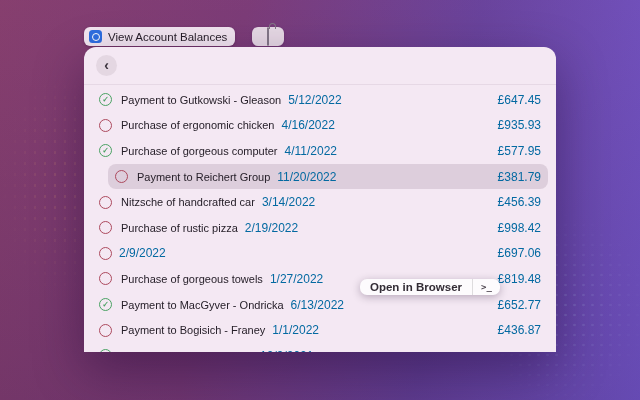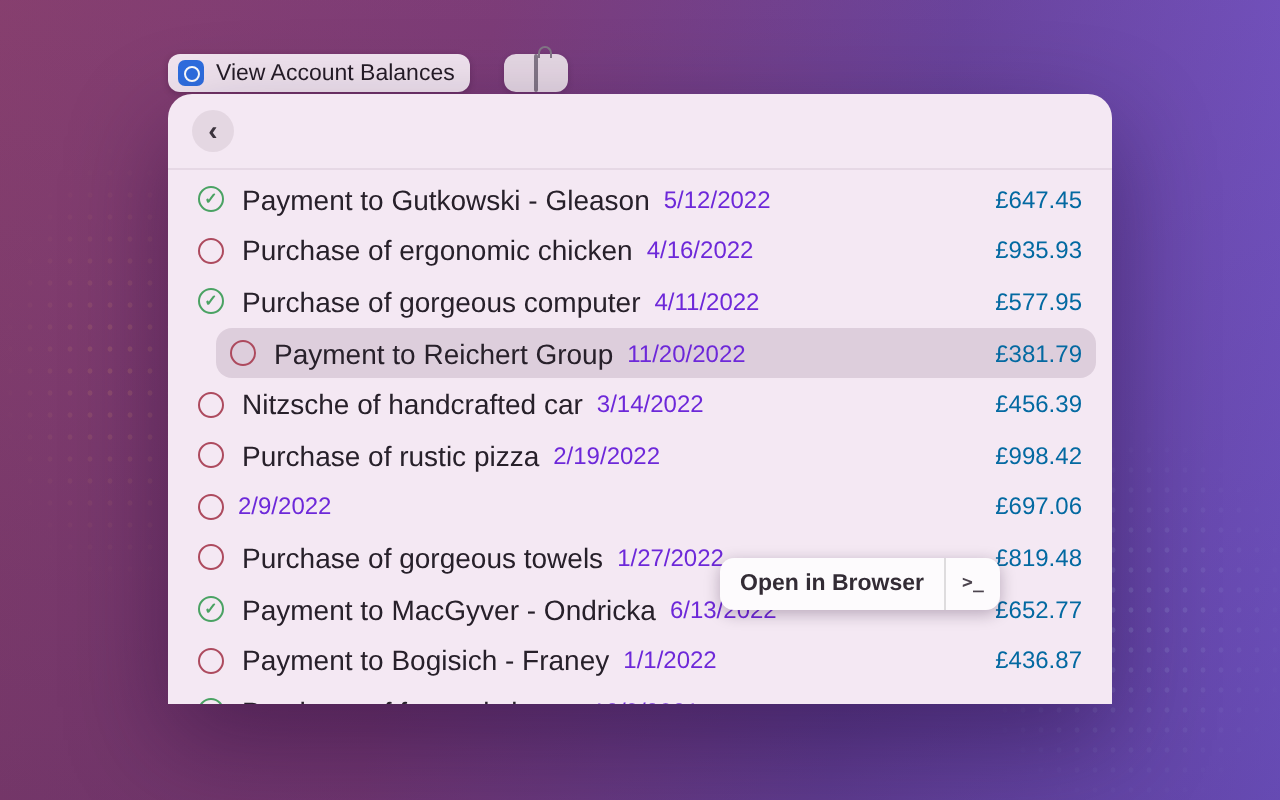--- a/index.html
+++ b/index.html
@@ -45,26 +45,26 @@
   .back-glyph{font-size:14px;line-height:1;color:#3b333d;font-weight:700;margin-top:-2px;}
 
   .list{padding-top:2px;}
   .row{height:25.6px;margin:0 8px;padding:0 7px;border-radius:8px;
     display:flex;align-items:center;}
   .row.selected{background:#ddcedc;margin-left:24px;}
   .row-icon{width:13px;height:13px;border-radius:50%;flex:0 0 auto;box-sizing:border-box;
     display:flex;align-items:center;justify-content:center;font-size:8px;line-height:1;}
   .row-icon.paid{border:1.5px solid #4aa263;color:#4aa263;font-weight:700;}
   .row-icon.unpaid{border:1.5px solid #ad4a5e;color:transparent;}
-  .row-title{margin-left:9px;font-size:14px;font-weight:500;color:#27202a;white-space:nowrap;}
-  .row-date{margin-left:7px;font-size:12px;color:#6d28d9;white-space:nowrap;}
+  .row-title{margin-left:9px;font-size:11px;font-weight:500;color:#27202a;white-space:nowrap;}
+  .row-date{margin-left:7px;font-size:12px;color:#0369a1;white-space:nowrap;}
   .row-amount{margin-left:auto;font-size:12px;color:#0369a1;white-space:nowrap;}
 
   
-  .toolbar{position:absolute;left:360px;top:279px;height:26px;display:flex;align-items:stretch;
+  .toolbar{position:absolute;left:360px;top:279px;height:16px;display:flex;align-items:stretch;
     background:#fdfbfd;border-radius:7px;box-shadow:0 2px 8px rgba(30,0,40,.28);overflow:hidden;}
   .open-btn{border:none;background:transparent;padding:0 10px;font-family:inherit;
     font-size:11.5px;font-weight:600;color:#332c35;cursor:pointer;white-space:nowrap;}
   .term-btn{border:none;background:transparent;border-left:1px solid rgba(0,0,0,.12);
     padding:0 8px;cursor:pointer;display:flex;align-items:center;}
   .term-glyph{font-family:"DejaVu Sans Mono",monospace;font-size:9px;color:#4c444e;font-weight:700;}
 </style>
 </head>
 <body>
 

